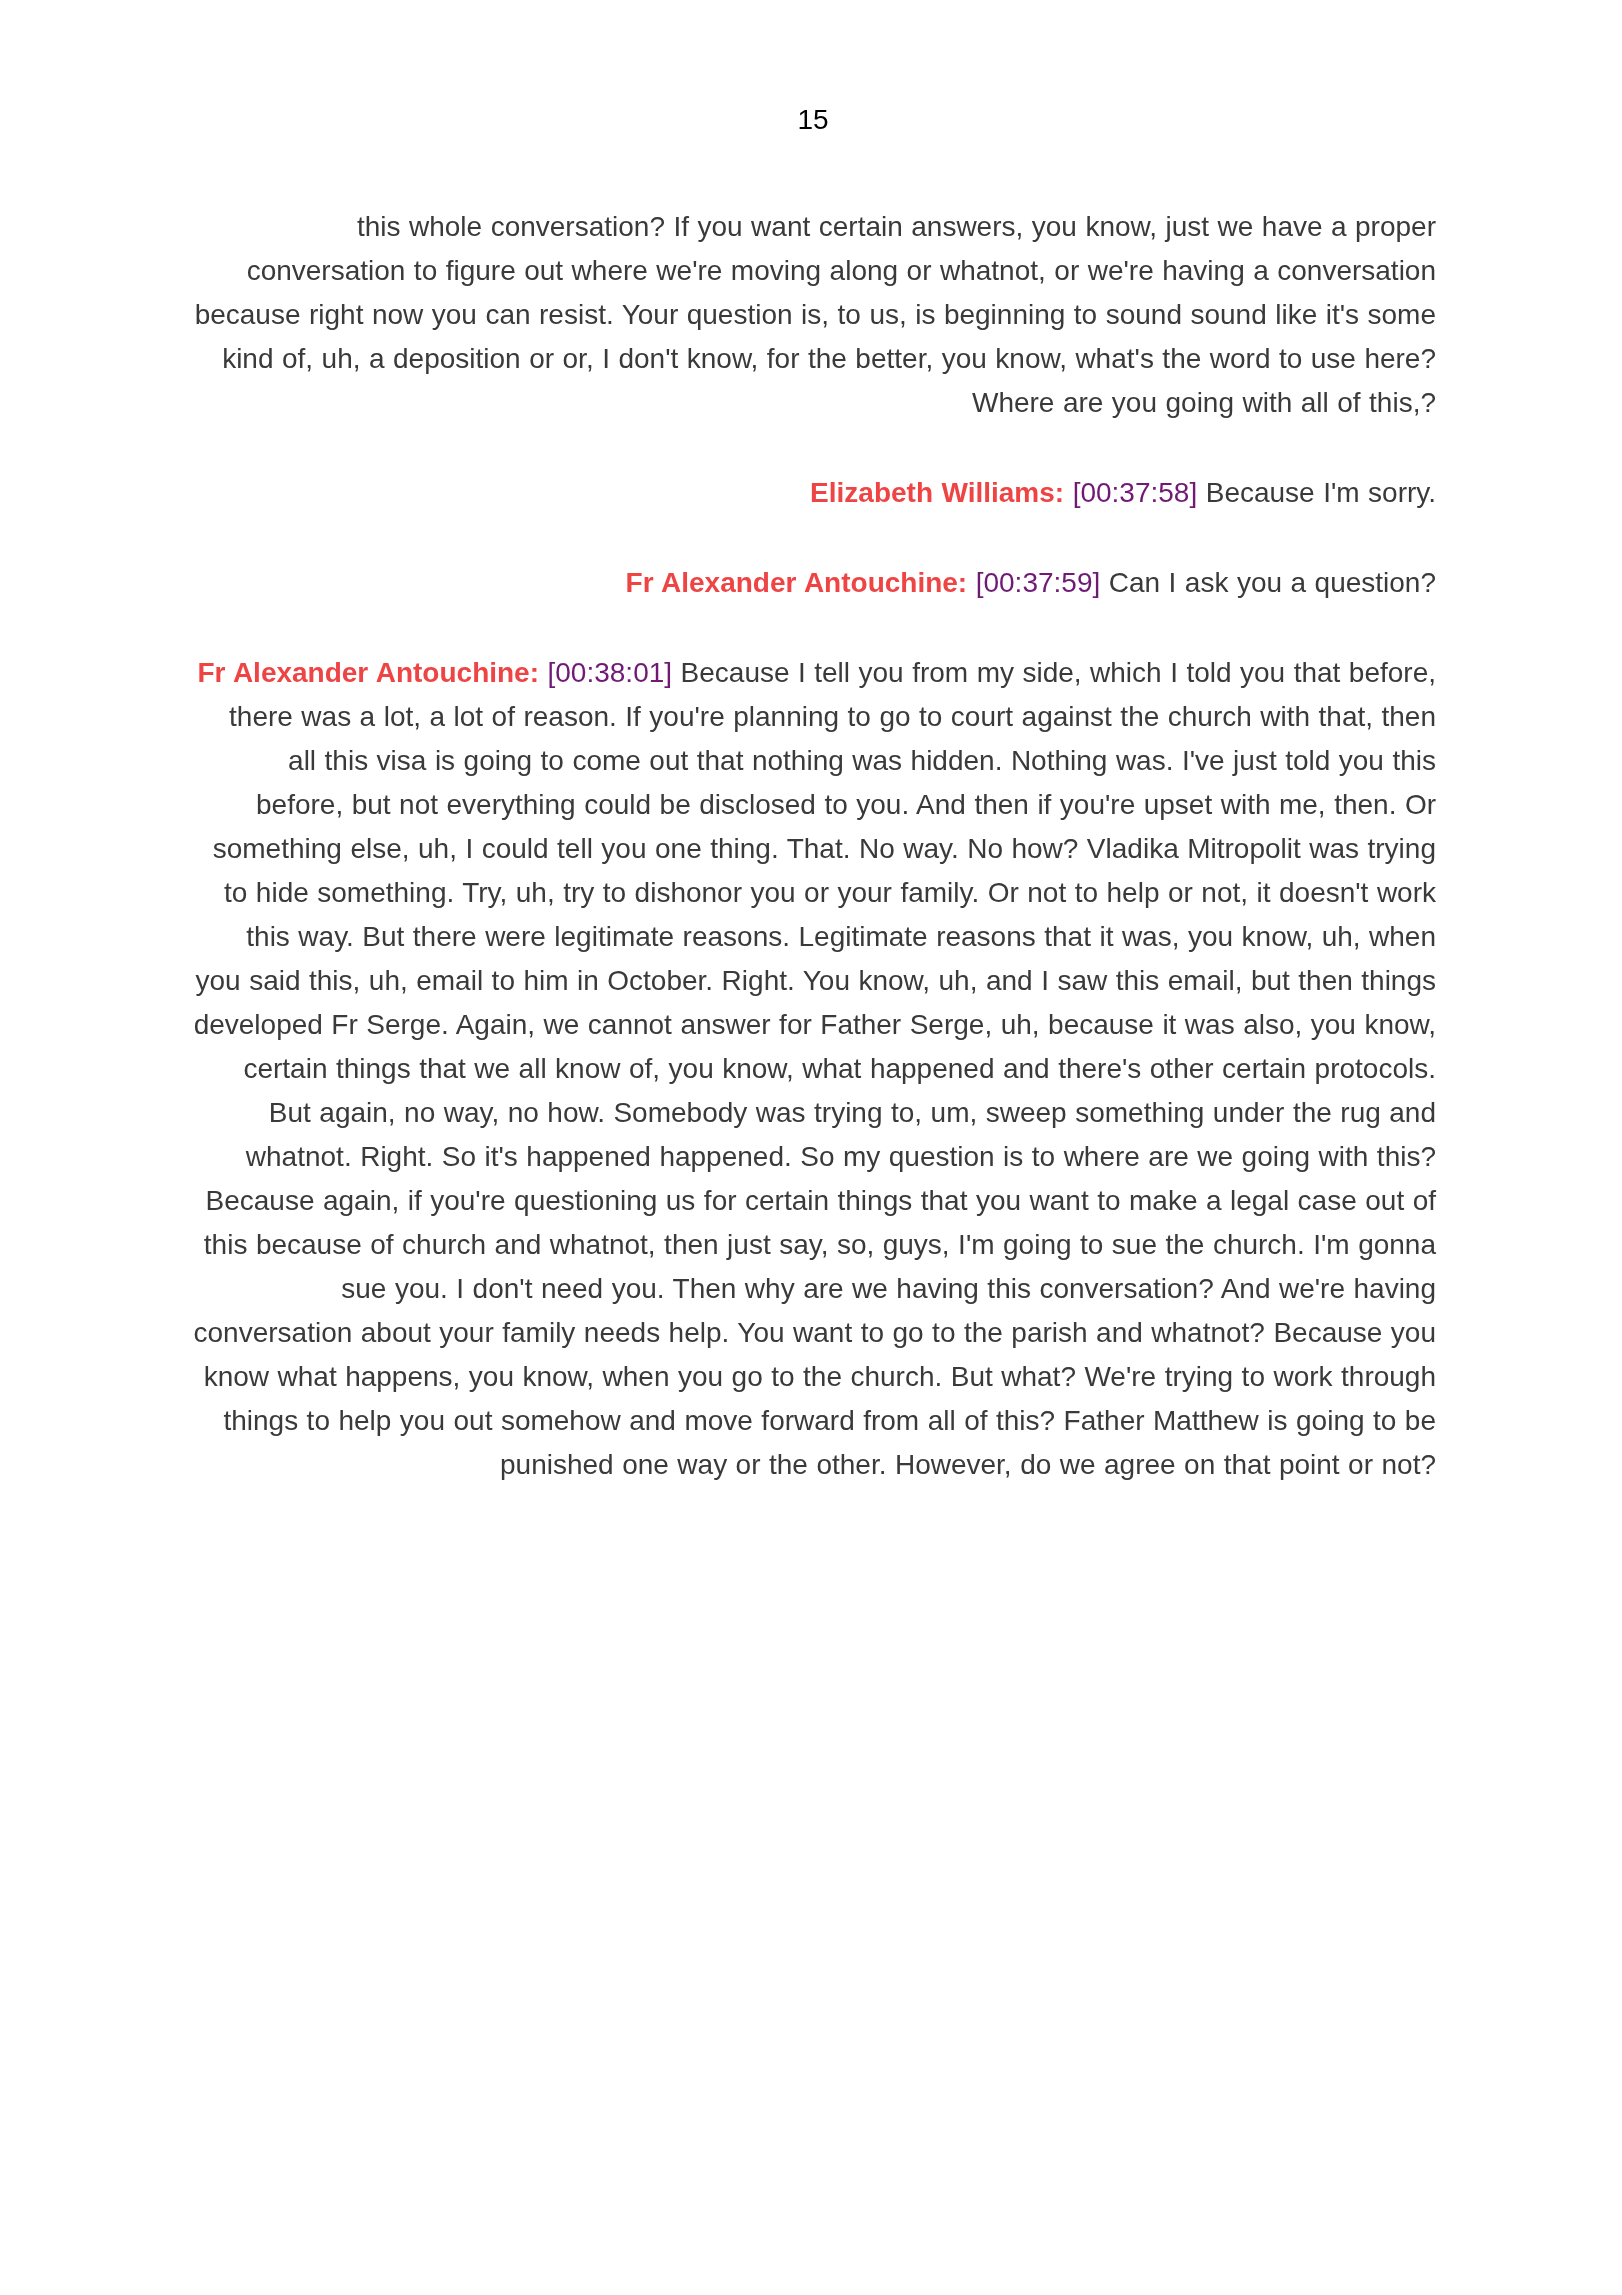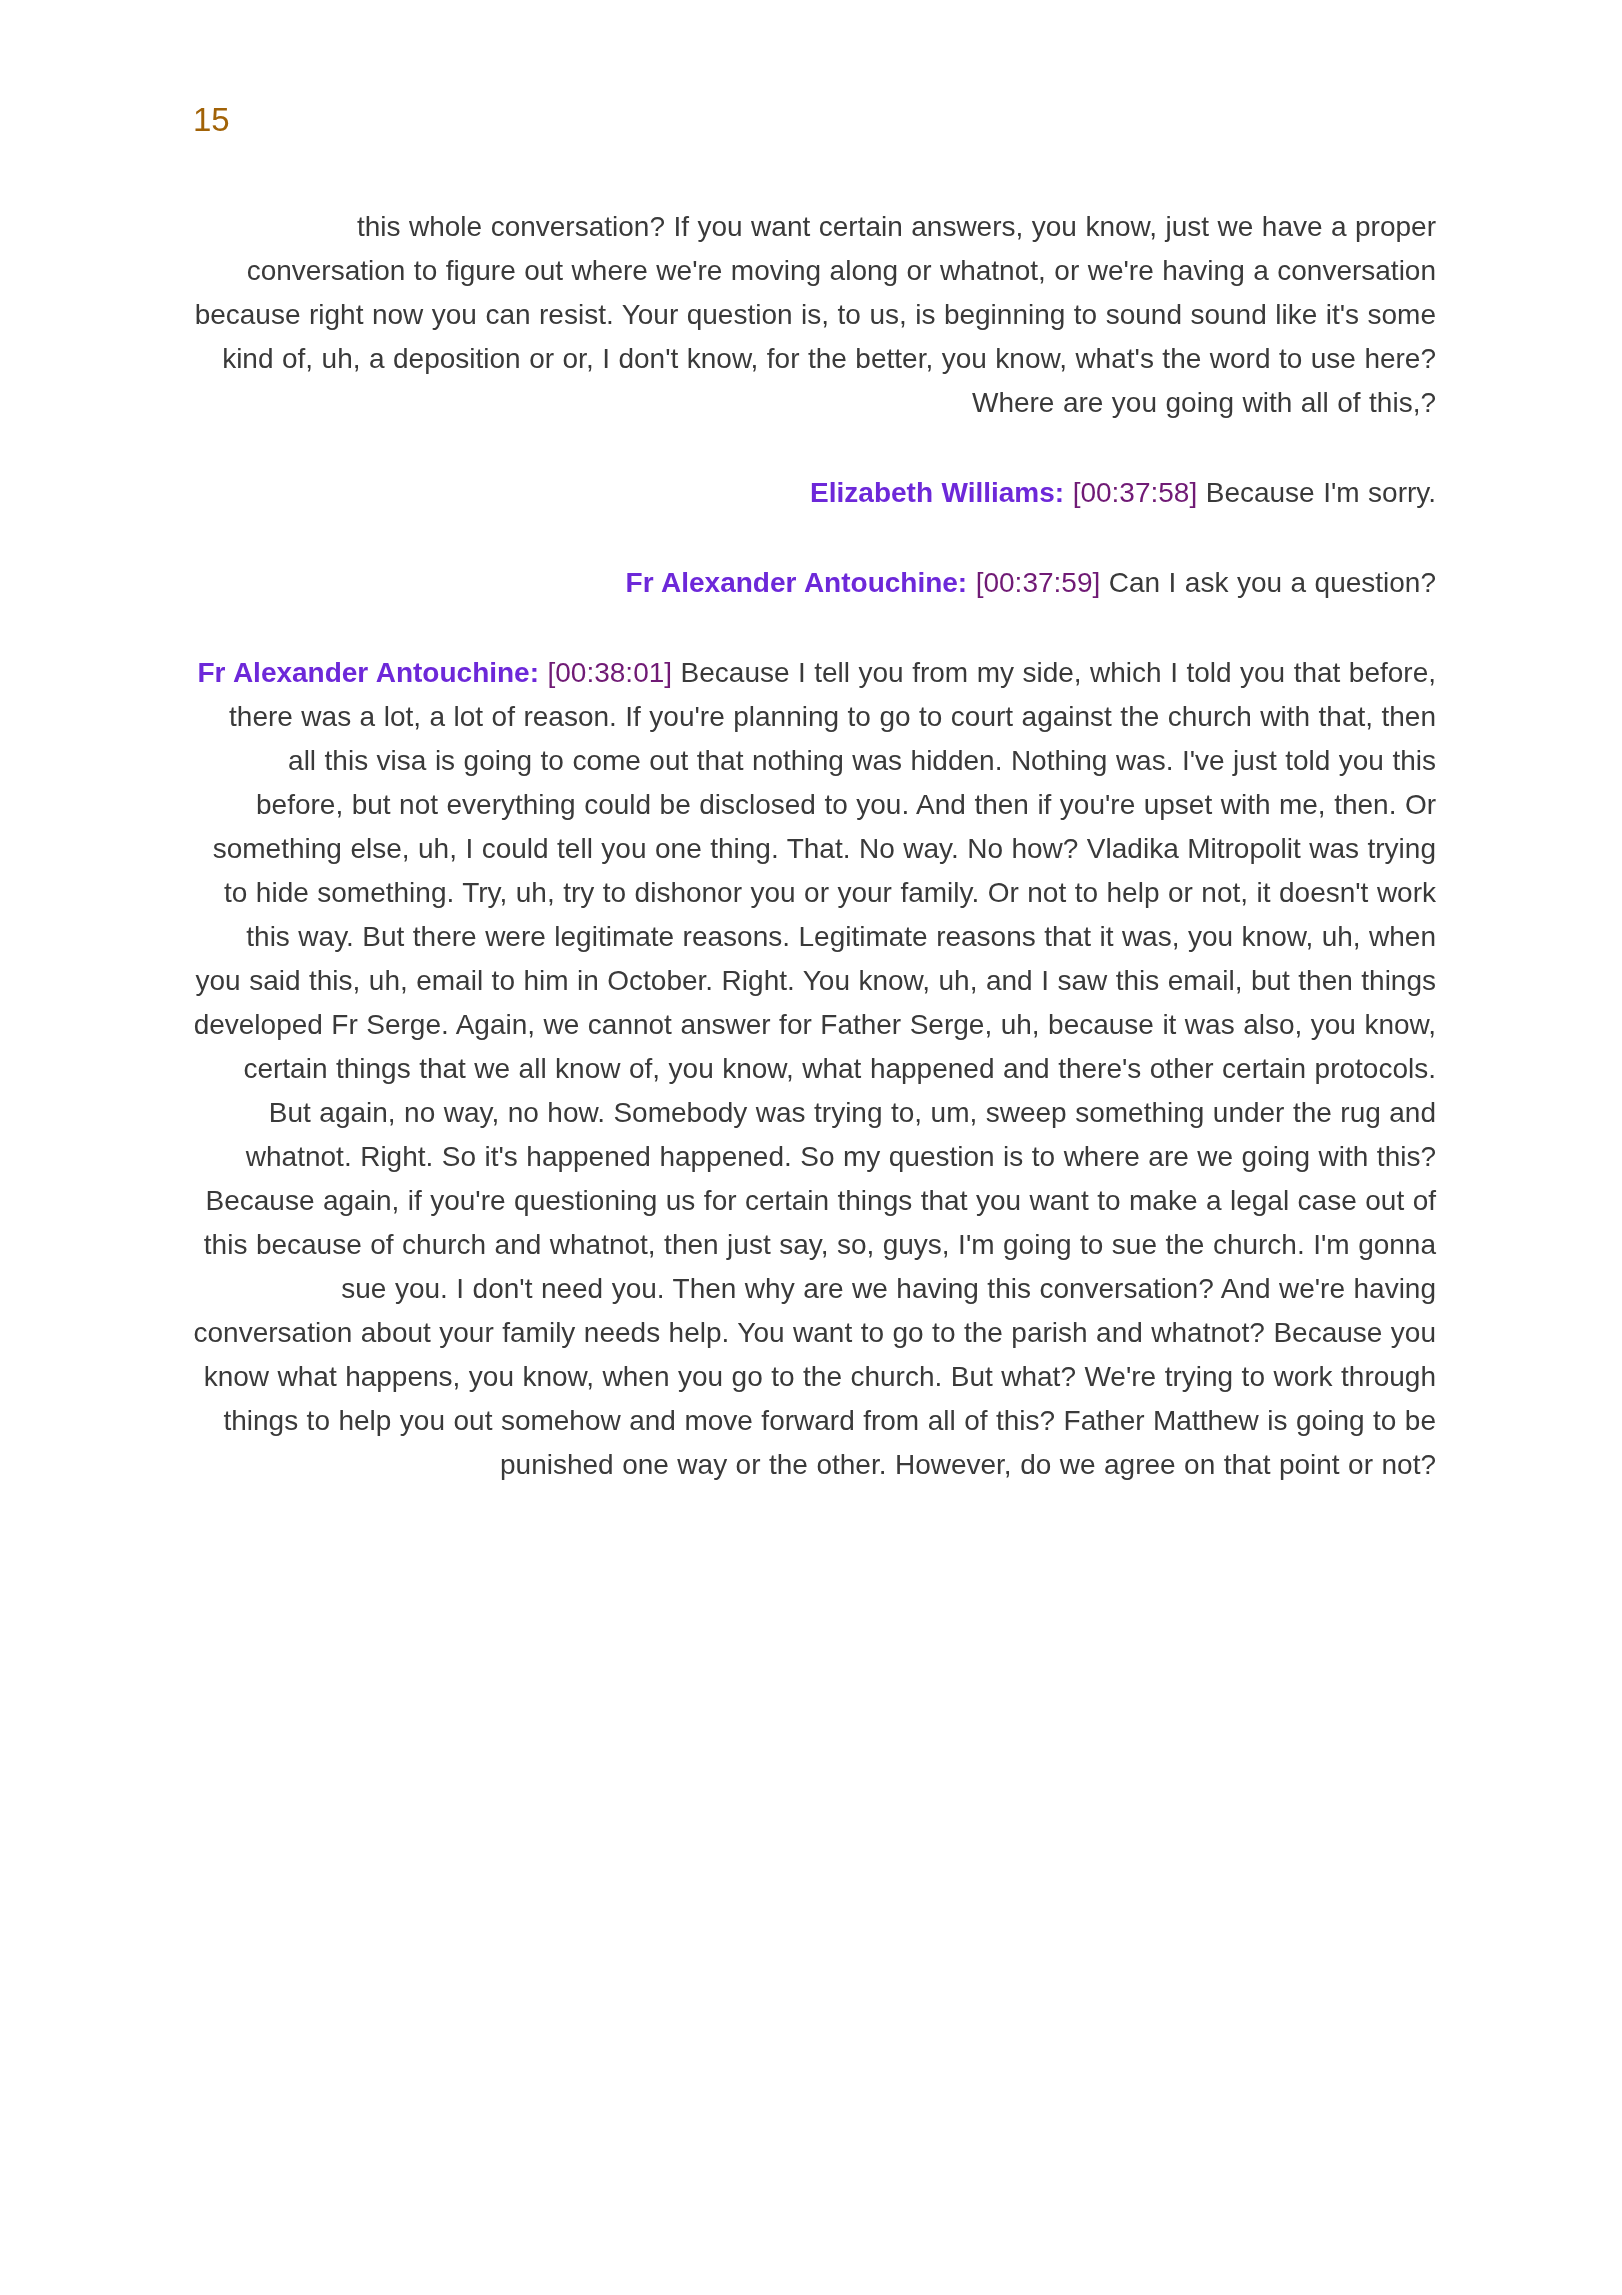--- a/index.html
+++ b/index.html
@@ -15,42 +15,42 @@
     position: relative;
   }
   .sheet {
     box-sizing: border-box;
     width: 1623px;
     height: 2295px;
     padding: 98px 190px 79px 193px;
     background: #ffffff;
   }
   .page-number {
-    text-align: left;
-    font-size: 33px;
+    text-align: center;
+    font-size: 28px;
     line-height: 44px;
     margin: 0 0 63px 0;
-    color: #a16207;
+    color: #000000;
   }
   .content {
     width: 1243px;
   }
   p.para {
     font-size: 28px;
     line-height: 44px;
     margin: 0 0 46px 0;
     text-align: right;
     word-spacing: 0.7px;
   }
   p.para:last-child {
     margin-bottom: 0;
   }
   .speaker {
     font-weight: bold;
-    color: #6d28d9;
+    color: #ef4444;
   }
   .ts {
     color: #701a75;
   }
 </style>
 </head>
 <body>
 
 <div class="sheet">
 

